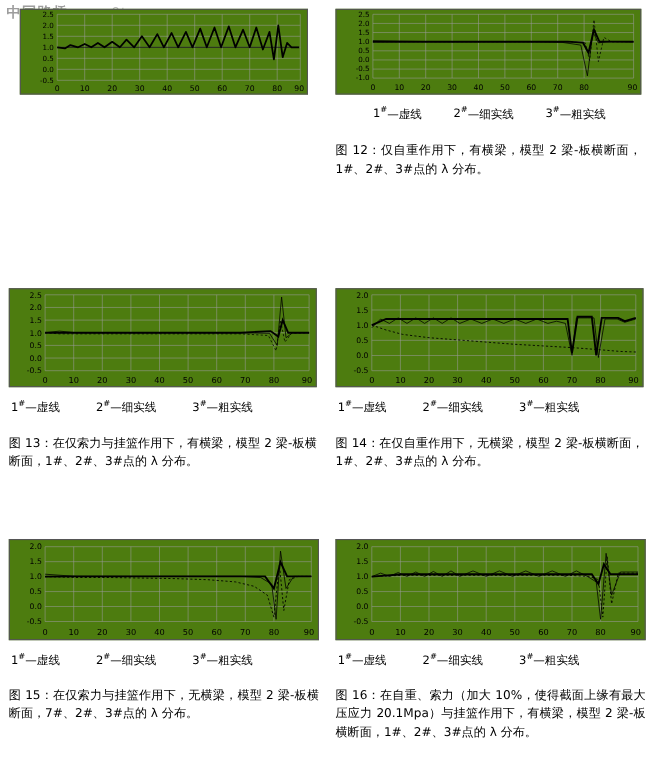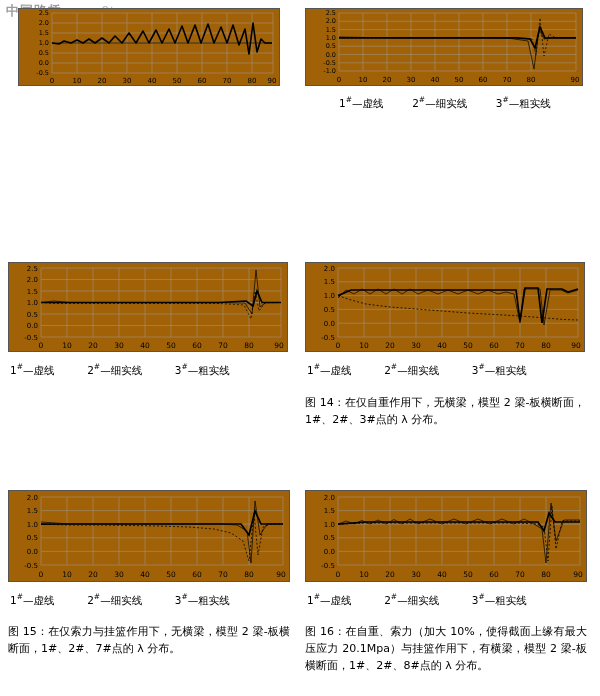--- a/index.html
+++ b/index.html
@@ -17,21 +17,21 @@
     font-size:13px;color:#b9b9b9;letter-spacing:1px;
     white-space:nowrap;
   }
   .watermark .cn{color:#9d9d9d;font-weight:bold;font-family:"DejaVu Sans", sans-serif;}
   .grid{
     position:absolute;left:0;top:0;width:600px;height:696px;
   }
   .cell{position:absolute;}
   .plotbox{
     border:1px solid #555;
-    background:#a16207;
+    background:#4d7c0f;
     box-sizing:border-box;
     position:relative;
   }
   .plot-svg{display:block;}
   .legend{
     font-family:"DejaVu Sans", sans-serif;
     font-size:10.5px;
     white-space:nowrap;
     letter-spacing:0px;
   }
@@ -153,20 +153,21 @@
         <polyline fill="none" stroke="#000" stroke-width="1.7" points="33,28.9 60,28.9 90,28.9 120,28.9 150,28.9 180,28.9 210,28.9 224,29.8 229,39 234,18 239,29 250,28.9 270,28.9"></polyline>
       </svg>
     </div>
     <div class="legend" style="margin-top:9px;padding-left:34px;">
       <span>1<sup>#</sup><span>—虚线</span></span>
       <span style="width:22px;"></span>
       <span>2<sup>#</sup><span>—细实线</span></span>
       <span style="width:22px;"></span>
       <span>3<sup>#</sup><span>—粗实线</span></span>
     </div>
+    <div class="caption" style="margin-top:17px;width:278px;">图 12：仅自重作用下，有横梁，模型 2 梁-板横断面，1#、2#、3#点的 λ 分布。</div>
   </div>
 
   <div class="cell" style="left:8px;top:262px;width:280px;">
     <div class="plotbox" style="width:280px;height:90px;">
       <svg class="plot-svg" width="278" height="88" viewBox="0 0 278 88">
         <g stroke="#9a9a9a" stroke-width="0.5">
           <line x1="32" y1="5" x2="32" y2="74"></line>
             <line x1="58" y1="5" x2="58" y2="74"></line>
           <line x1="84" y1="5" x2="84" y2="74"></line>
             <line x1="110" y1="5" x2="110" y2="74"></line>
@@ -210,20 +211,21 @@
         <polyline fill="none" stroke="#000" stroke-width="1.7" points="32,39.5 60,39.5 90,39.5 130,39.5 170,39.5 210,39.5 237,38 244,43 248,28 253,39.5 272,39.5"></polyline>
       </svg>
     </div>
     <div class="legend" style="margin-top:10px;padding-left:2px;">
       <span>1<sup>#</sup><span>—虚线</span></span>
       <span style="width:26px;"></span>
       <span>2<sup>#</sup><span>—细实线</span></span>
       <span style="width:26px;"></span>
       <span>3<sup>#</sup><span>—粗实线</span></span>
     </div>
+    <div class="caption" style="margin-top:16px;width:280px;">图 13：在仅索力与挂篮作用下，有横梁，模型 2 梁-板横断面，1#、2#、3#点的 λ 分布。</div>
   </div>
 
   <div class="cell" style="left:305px;top:262px;width:280px;">
     <div class="plotbox" style="width:280px;height:90px;">
       <svg class="plot-svg" width="278" height="88" viewBox="0 0 278 88">
         <g stroke="#9a9a9a" stroke-width="0.5">
           <line x1="32" y1="5" x2="32" y2="74"></line>
             <line x1="58" y1="5" x2="58" y2="74"></line>
           <line x1="84" y1="5" x2="84" y2="74"></line>
             <line x1="110" y1="5" x2="110" y2="74"></line>
@@ -321,21 +323,21 @@
         <polyline fill="none" stroke="#000" stroke-width="1.7" points="32,33.2 60,33 90,33 120,33 150,33 180,33 210,33 232,33 240,44 246,20 252,33 274,33"></polyline>
       </svg>
     </div>
     <div class="legend" style="margin-top:10px;padding-left:2px;">
       <span>1<sup>#</sup><span>—虚线</span></span>
       <span style="width:26px;"></span>
       <span>2<sup>#</sup><span>—细实线</span></span>
       <span style="width:26px;"></span>
       <span>3<sup>#</sup><span>—粗实线</span></span>
     </div>
-    <div class="caption" style="margin-top:15px;width:282px;">图 15：在仅索力与挂篮作用下，无横梁，模型 2 梁-板横断面，1#、2#、7#点的 λ 分布。</div>
+    <div class="caption" style="margin-top:15px;width:282px;">图 15：在仅索力与挂篮作用下，无横梁，模型 2 梁-板横断面，7#、2#、3#点的 λ 分布。</div>
   </div>
 
   <div class="cell" style="left:305px;top:490px;width:282px;">
     <div class="plotbox" style="width:282px;height:92px;">
       <svg class="plot-svg" width="280" height="90" viewBox="0 0 280 90">
         <g stroke="#9a9a9a" stroke-width="0.5">
           <line x1="32" y1="6" x2="32" y2="74"></line>
             <line x1="58" y1="6" x2="58" y2="74"></line>
           <line x1="84" y1="6" x2="84" y2="74"></line>
             <line x1="110" y1="6" x2="110" y2="74"></line>
@@ -377,16 +379,16 @@
         <polyline fill="none" stroke="#000" stroke-width="1.7" points="32,33.2 60,31 90,31 120,31 150,31 180,31 210,31 232,31 238,40 243,22 249,31 262,31 274,31"></polyline>
       </svg>
     </div>
     <div class="legend" style="margin-top:10px;padding-left:2px;">
       <span>1<sup>#</sup><span>—虚线</span></span>
       <span style="width:26px;"></span>
       <span>2<sup>#</sup><span>—细实线</span></span>
       <span style="width:26px;"></span>
       <span>3<sup>#</sup><span>—粗实线</span></span>
     </div>
-    <div class="caption" style="margin-top:15px;width:282px;">图 16：在自重、索力（加大 10%，使得截面上缘有最大压应力 20.1Mpa）与挂篮作用下，有横梁，模型 2 梁-板横断面，1#、2#、8#点的 λ 分布。</div>
+    <div class="caption" style="margin-top:15px;width:282px;">图 16：在自重、索力（加大 10%，使得截面上缘有最大压应力 20.1Mpa）与挂篮作用下，有横梁，模型 2 梁-板横断面，1#、2#、3#点的 λ 分布。</div>
   </div>
 
 </div>
 
 </body></html>

